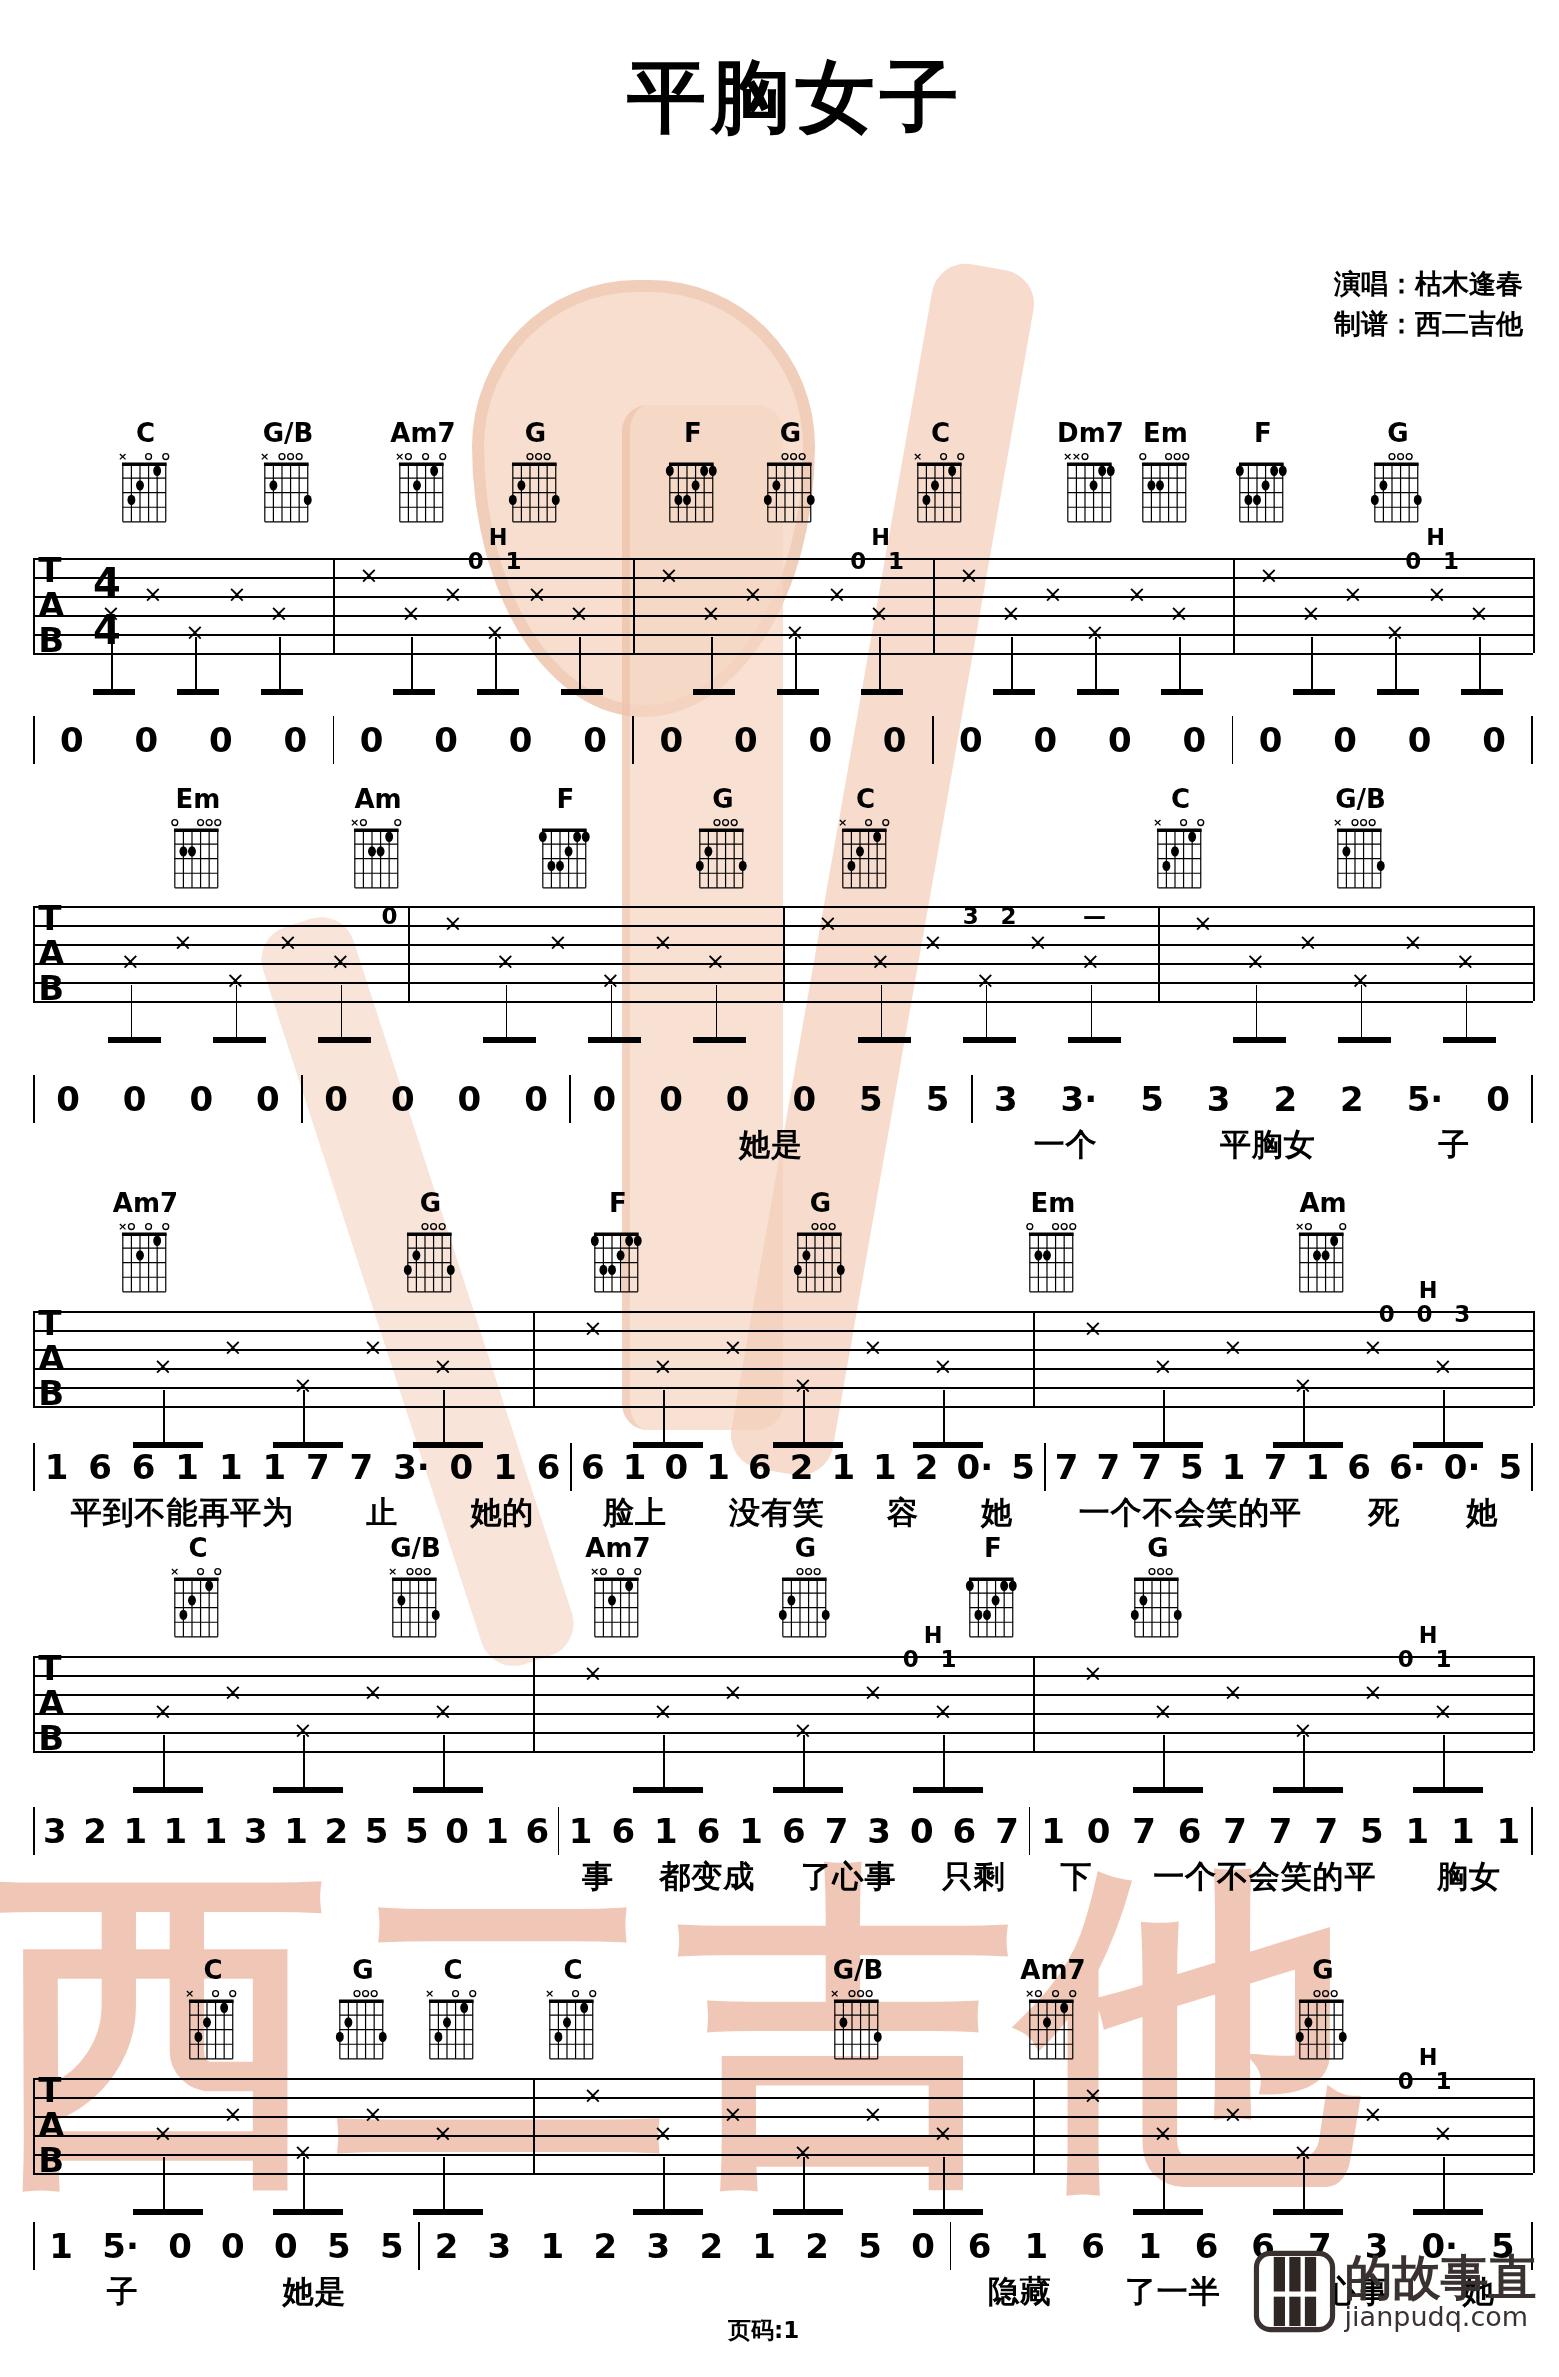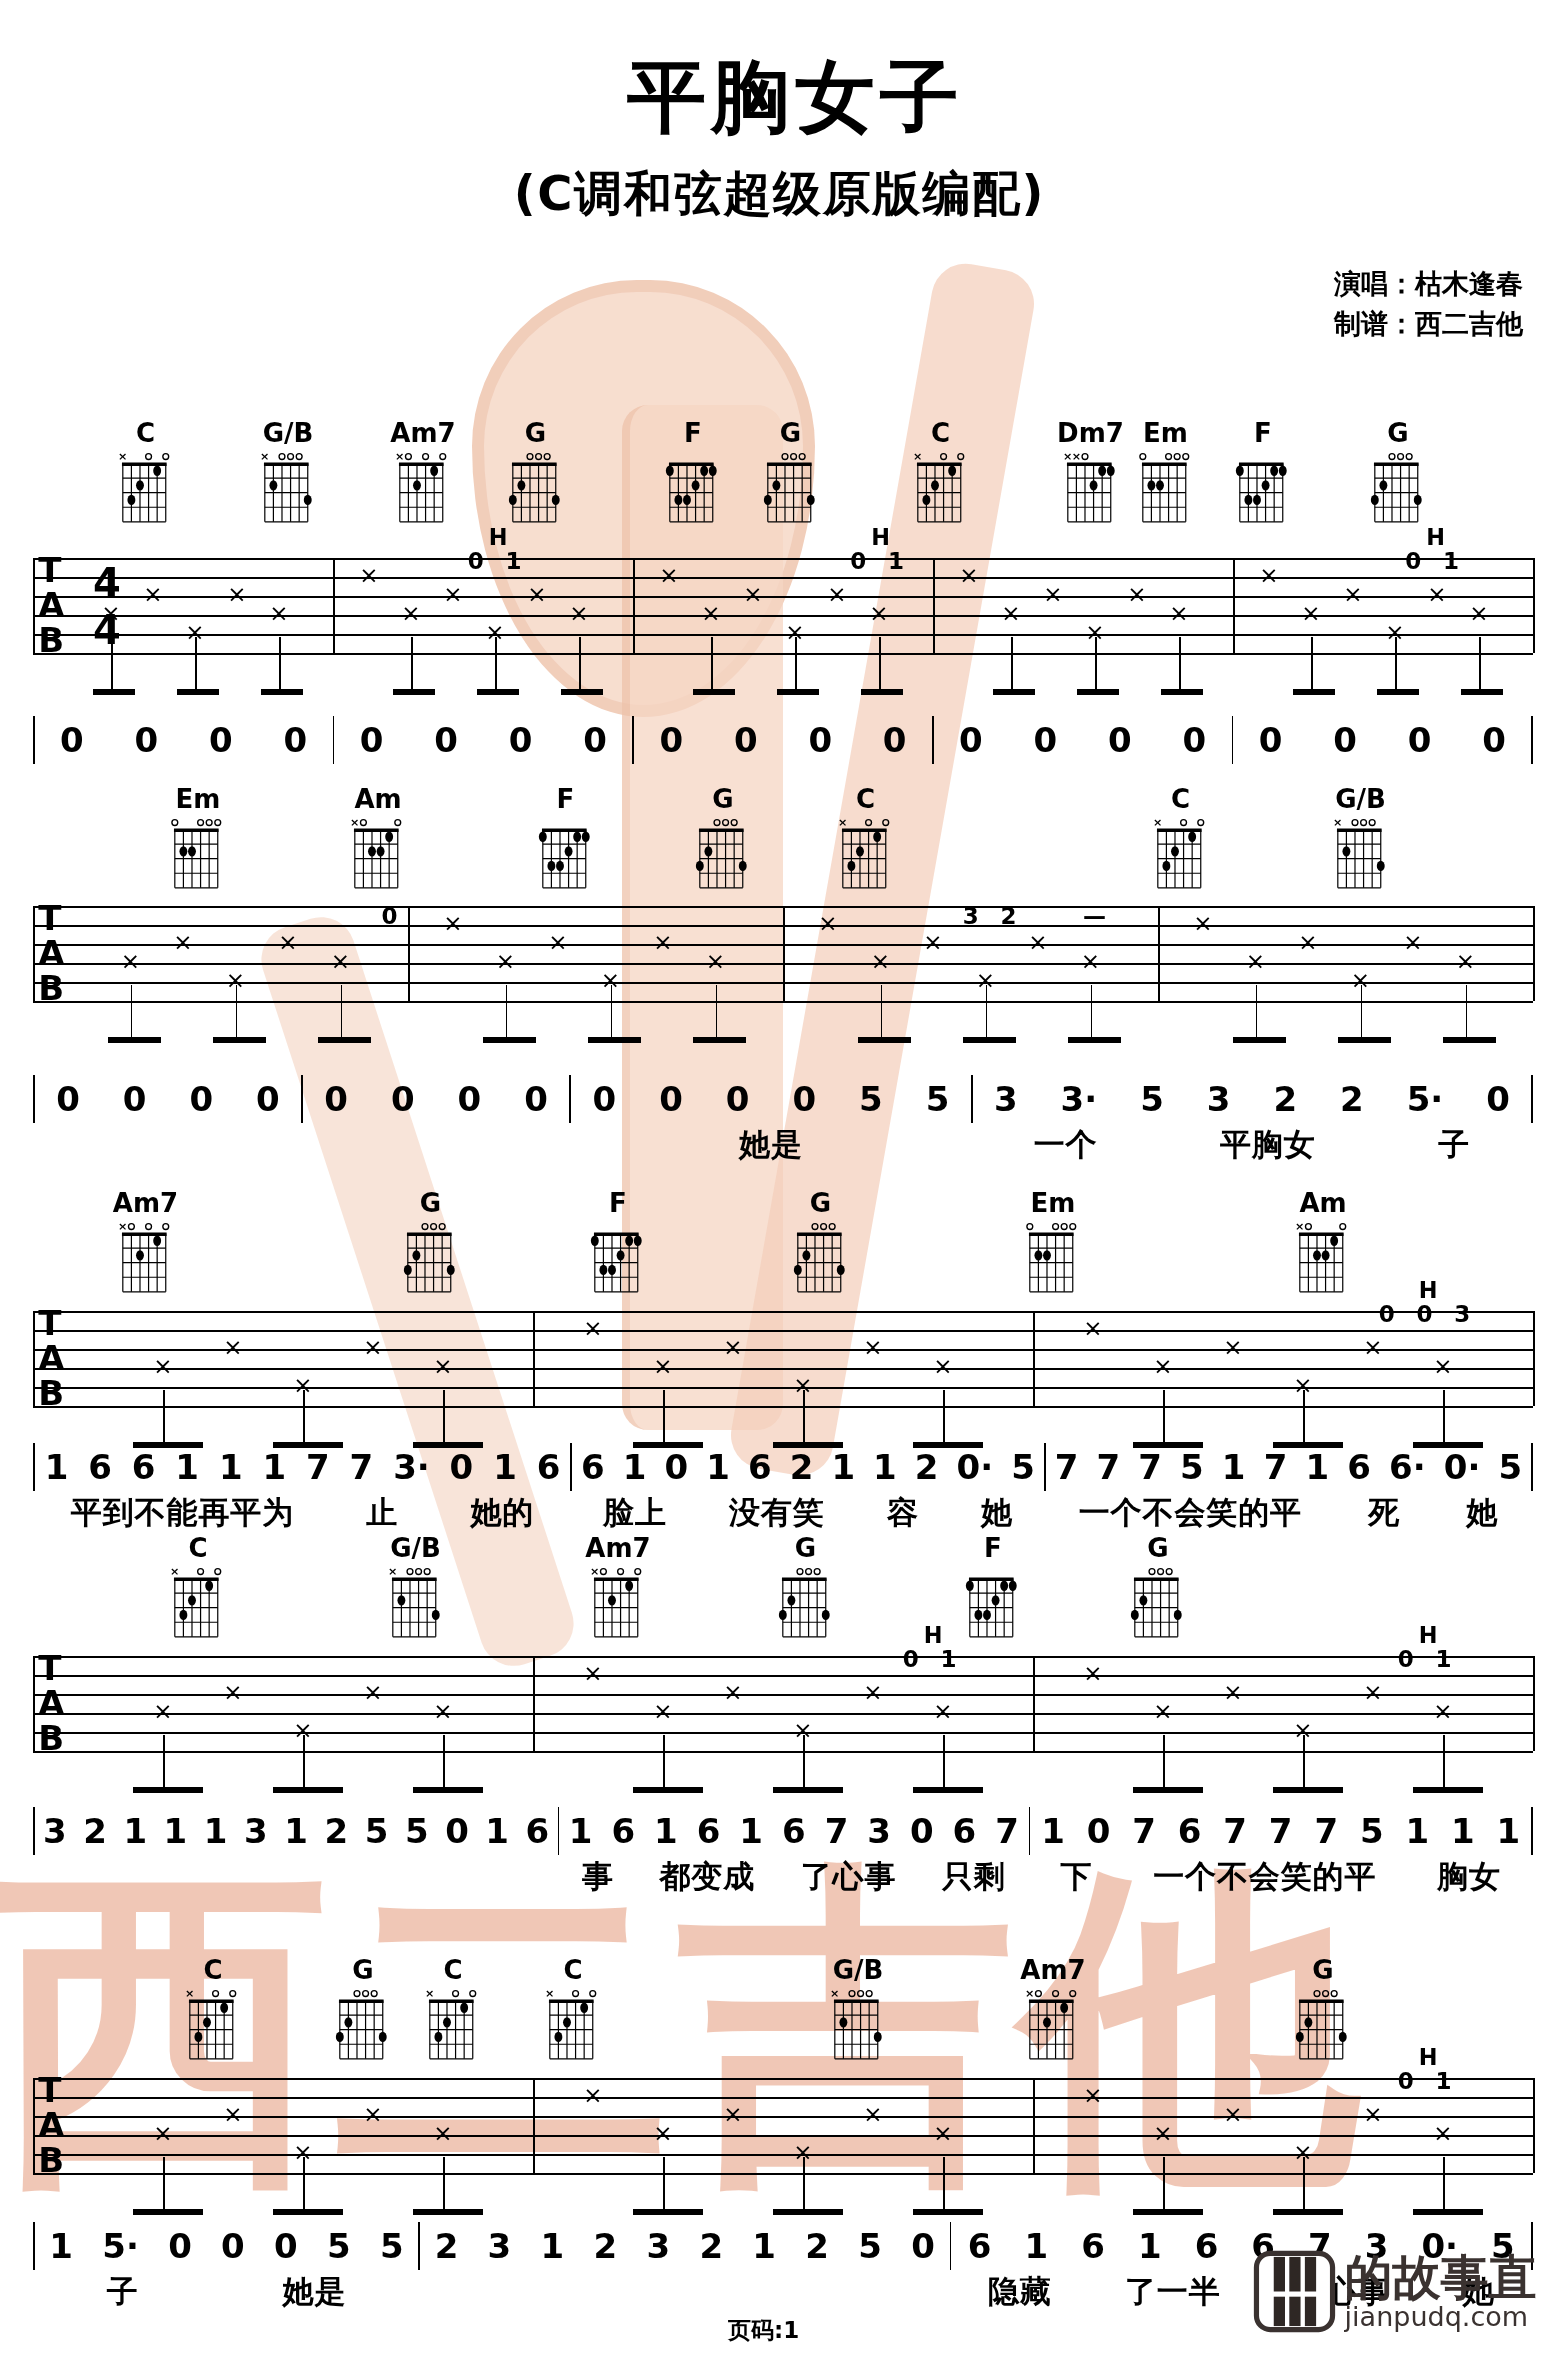--- a/index.html
+++ b/index.html
@@ -84,21 +84,20 @@
 <div id="watermark">
   <div class="wm-pick"></div>
   <div class="wm-bar"></div>
   <div class="wm-stripe1"></div>
   <div class="wm-stripe2"></div>
   <div class="wm-text">西二吉他</div>
 </div>
 
 <div id="content">
   <div class="page-title">平胸女子</div>
-  <div class="page-subtitle">(C调和弦超级原版编配)</div>
 
 
   <div class="meta right"><span>演唱：枯木逢春</span><br><span>制谱：西二吉他</span></div>
 
   <div id="score">
       <div class="chord-row" style="top: 420px;">
         <div class="chord" style="left: 7.5%;"><div class="chord-name">C</div><svg width="67" height="79" viewBox="0 0 78 92">
             <text x="12" y="14" font-size="13" font-weight="bold" text-anchor="middle">×</text>
             <line x1="12" y1="18" x2="12" y2="86" stroke="#000" stroke-width="1.4"></line>
             <line x1="22" y1="18" x2="22" y2="86" stroke="#000" stroke-width="1.4"></line>

